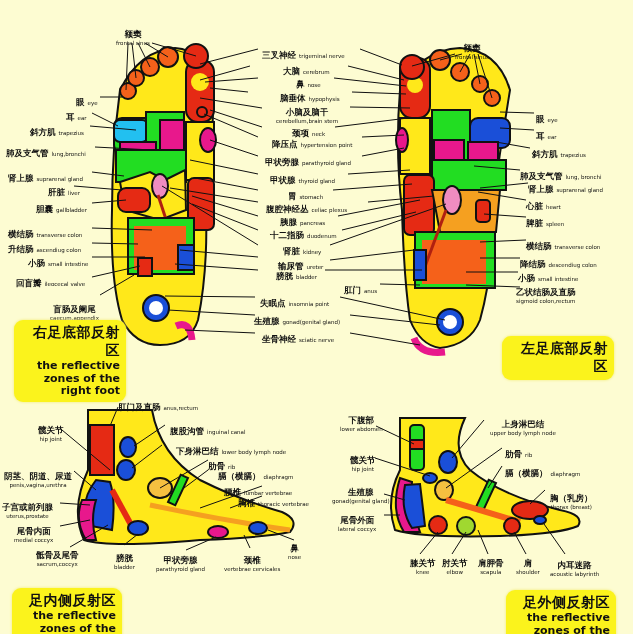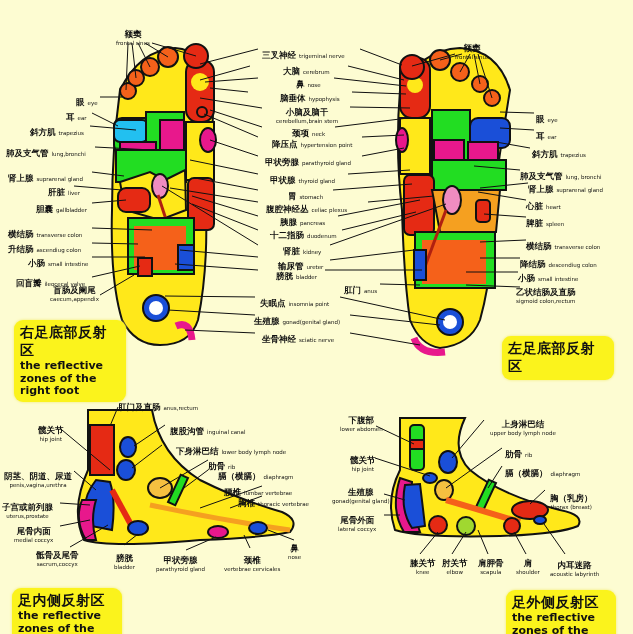--- a/index.html
+++ b/index.html
@@ -3,21 +3,21 @@
 <meta charset="utf-8">
 <style>
   html,body{margin:0;padding:0;}
   body{width:633px;height:634px;background:#fdfcd2;position:relative;overflow:hidden;font-family:"DejaVu Sans",sans-serif;color:#111;}
   .lbl{position:absolute;white-space:nowrap;line-height:1;}
   .zh{font-weight:bold;font-size:8.5px;}
   .en{font-size:5.5px;margin-left:3px;}
   .stack{text-align:center;}
   .stack .en{display:block;margin:1px 0 0 0;}
   svg.art{position:absolute;left:0;top:0;}
-  .title-box{position:absolute;background:#fbf31c;border-radius:9px;text-align:left;padding:4px 6px;box-shadow:0 0 3px #f0ea70;}
+  .title-box{position:absolute;background:#fbf31c;border-radius:9px;text-align:right;padding:4px 6px;box-shadow:0 0 3px #f0ea70;}
   .title-box .tzh{font-size:14px;font-weight:bold;letter-spacing:0.5px;display:block;}
   .title-box .ten{font-size:11px;font-weight:bold;display:block;line-height:1.15;}
 </style>
 </head>
 <body>
 
 <svg class="art" width="633" height="634" viewBox="0 0 633 634">
 
   <g stroke="#111" stroke-width="2">
     <path d="M120,90 Q112,150 112,210 Q110,280 122,320 Q135,345 160,345 Q190,345 198,320 Q208,270 206,210 Q212,150 214,90 Q205,50 175,48 Q140,50 120,90Z" fill="#ffe81a"></path>
@@ -236,21 +236,21 @@
 <div class="lbl" style="left:66px;top:107px"><span class="zh">耳</span><span class="en">ear</span></div>
 <div class="lbl" style="left:30px;top:122px"><span class="zh">斜方肌</span><span class="en">trapezius</span></div>
 <div class="lbl" style="left:6px;top:143px"><span class="zh">肺及支气管</span><span class="en">lung,bronchi</span></div>
 <div class="lbl" style="left:8px;top:168px"><span class="zh">肾上腺</span><span class="en">suprarenal gland</span></div>
 <div class="lbl" style="left:48px;top:182px"><span class="zh">肝脏</span><span class="en">liver</span></div>
 <div class="lbl" style="left:36px;top:199px"><span class="zh">胆囊</span><span class="en">gallbladder</span></div>
 <div class="lbl" style="left:8px;top:224px"><span class="zh">横结肠</span><span class="en">transverse colon</span></div>
 <div class="lbl" style="left:8px;top:239px"><span class="zh">升结肠</span><span class="en">ascendiug colon</span></div>
 <div class="lbl" style="left:28px;top:253px"><span class="zh">小肠</span><span class="en">small intestine</span></div>
 <div class="lbl" style="left:16px;top:273px"><span class="zh">回盲瓣</span><span class="en">ileocecal valve</span></div>
-<div class="lbl stack" style="left:50px;top:280px"><span class="zh">盲肠及阑尾</span><span class="en">caecum,appendix</span></div>
+<div class="lbl stack" style="left:50px;top:299px"><span class="zh">盲肠及阑尾</span><span class="en">caecum,appendix</span></div>
 
 <div class="title-box" style="left:14px;top:320px;width:100px">
   <span class="tzh">右足底部反射区</span>
   <span class="ten">the reflective zones of the right foot</span>
 </div>
 
 <div class="lbl" style="left:262px;top:45px"><span class="zh">三叉神经</span><span class="en">trigeminal nerve</span></div>
 <div class="lbl" style="left:283px;top:61px"><span class="zh">大脑</span><span class="en">cerebrum</span></div>
 <div class="lbl" style="left:296px;top:74px"><span class="zh">鼻</span><span class="en">nose</span></div>
 <div class="lbl" style="left:280px;top:88px"><span class="zh">脑垂体</span><span class="en">hypophysis</span></div>

